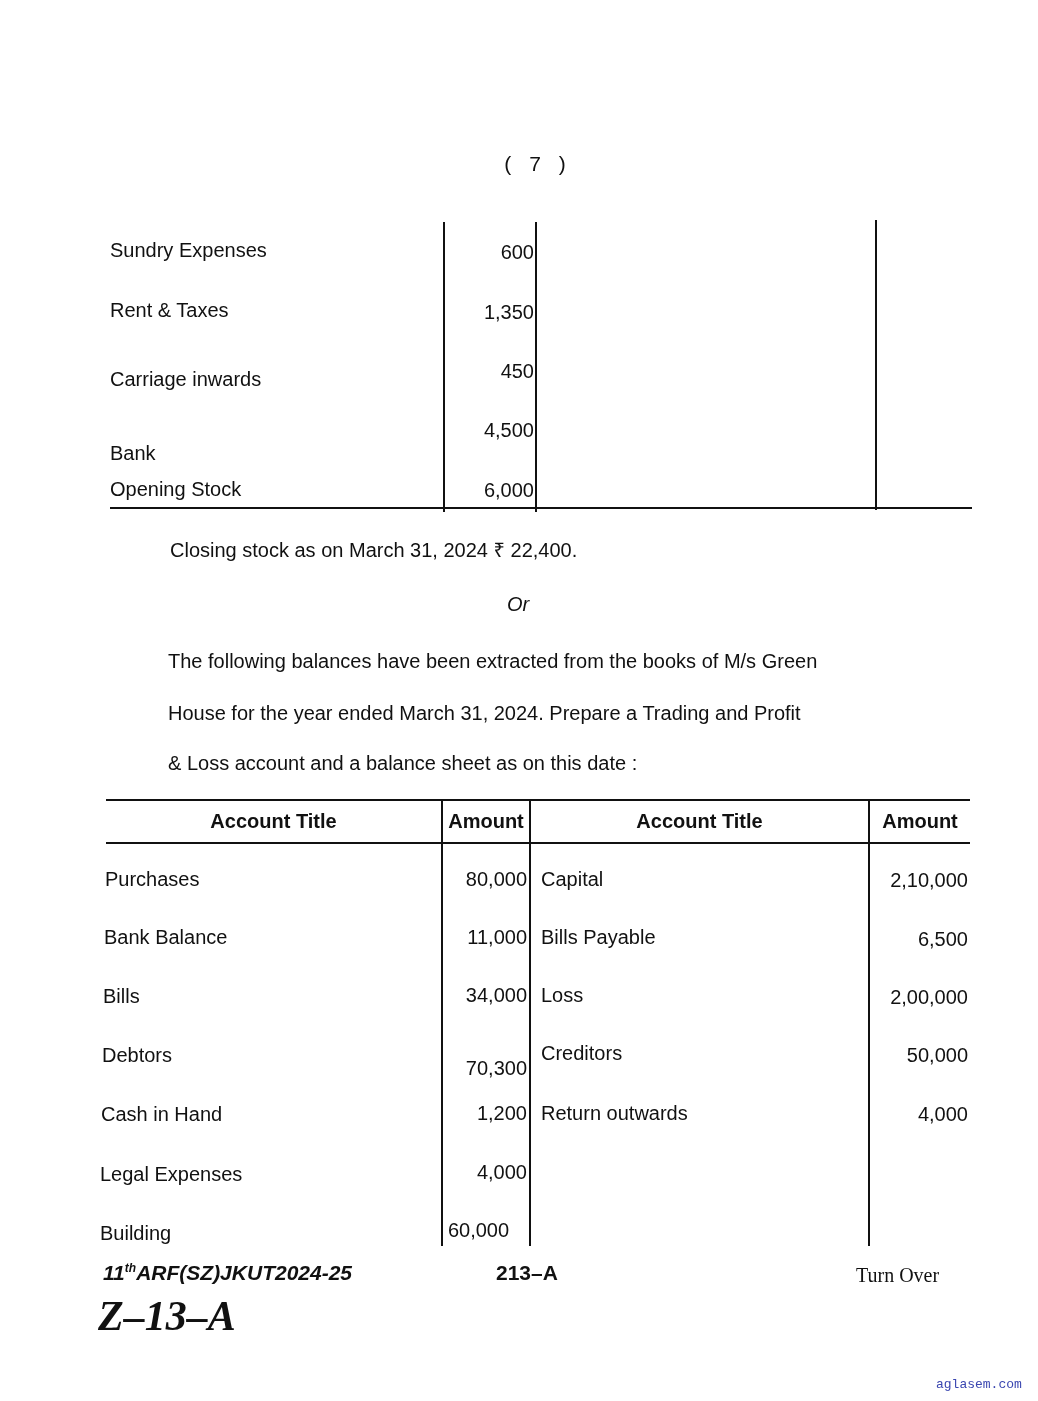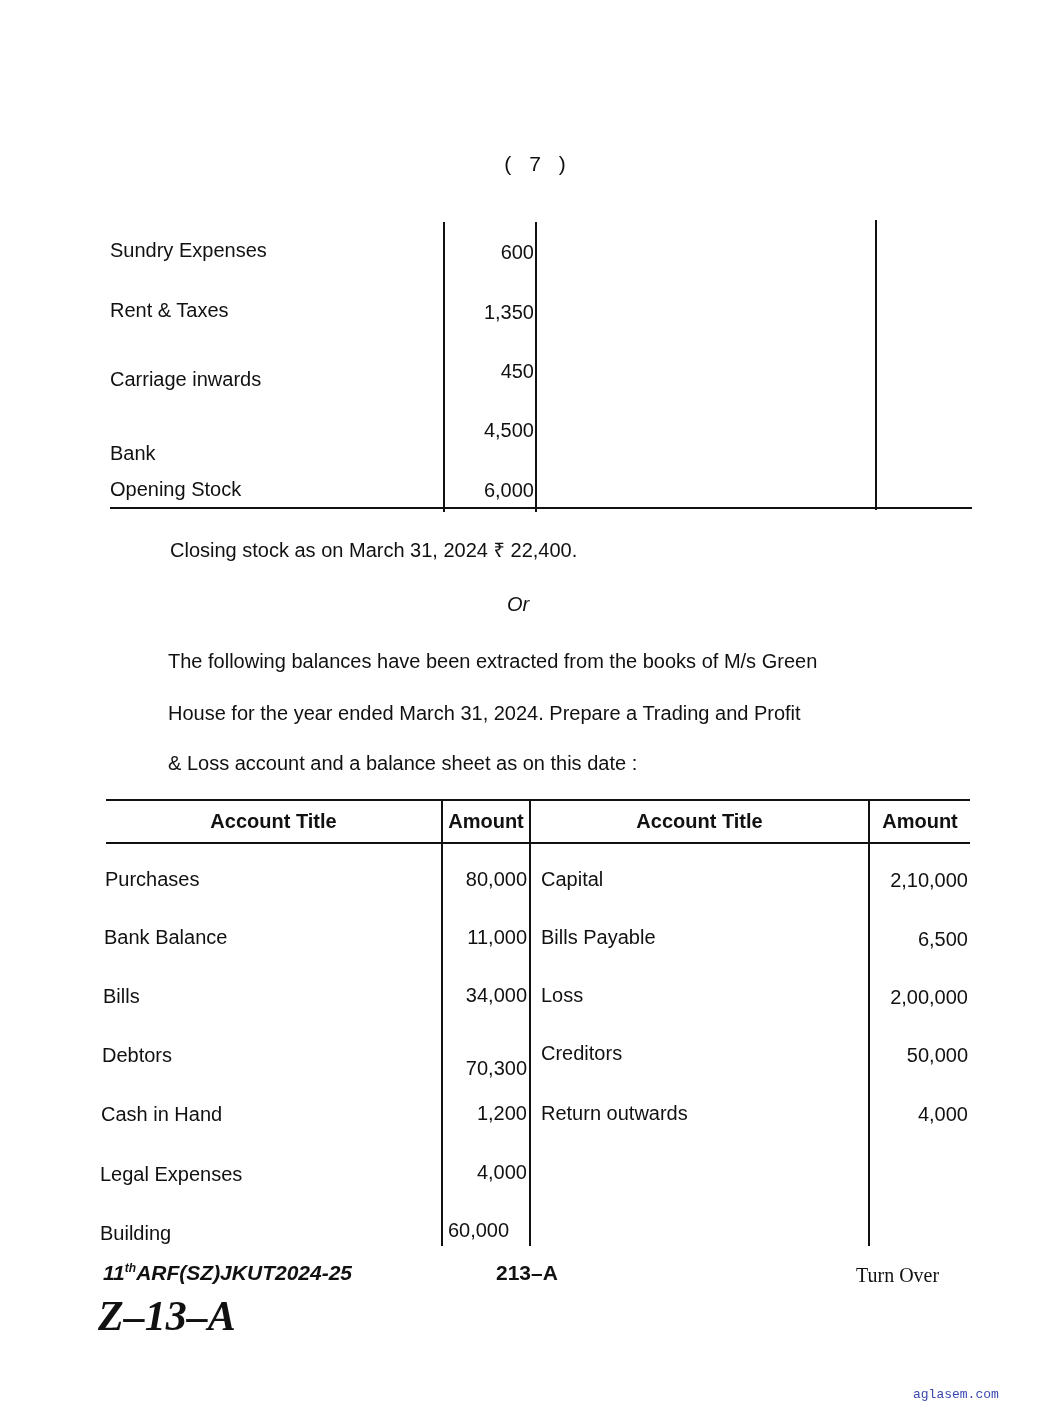--- a/index.html
+++ b/index.html
@@ -16,21 +16,21 @@
   .para { left: 168px; font-size: 20px; }
   .or { left: 0; width: 1036px; text-align: center; top: 593px; font-size: 20px; font-style: italic; }
   .hdr { font-weight: bold; font-size: 20px; text-align: center; }
   .t2-label { font-size: 20px; }
   .t2-amt { text-align: right; font-size: 20px; }
   .footer-code { left: 103px; top: 1261px; font-weight: bold; font-style: italic; font-size: 21px; }
   .footer-code sup { font-size: 12px; }
   .footer-num { left: 496px; top: 1261px; font-weight: bold; font-size: 21px; }
   .turn-over { left: 856px; top: 1264px; font-family: "Liberation Serif", serif; font-size: 20px; }
   .series { left: 98px; top: 1292px; font-family: "Liberation Serif", serif; font-weight: bold; font-style: italic; font-size: 42px; }
-  .watermark { left: 913px; top: 1377px; font-family: "Liberation Mono", monospace; font-size: 13px; color: #3a46b0; margin-top: 10px; }
+  .watermark { left: 936px; top: 1377px; font-family: "Liberation Mono", monospace; font-size: 13px; color: #3a46b0; }
 </style>
 </head>
 <body>
 
 <div class="abs page-num">( 7 )</div>
 
 <div>
   <div class="vline" style="left:443px; top:222px; height:290px;"></div>
   <div class="vline" style="left:535px; top:222px; height:290px;"></div>
   <div class="vline" style="left:875px; top:220px; height:290px;"></div>

